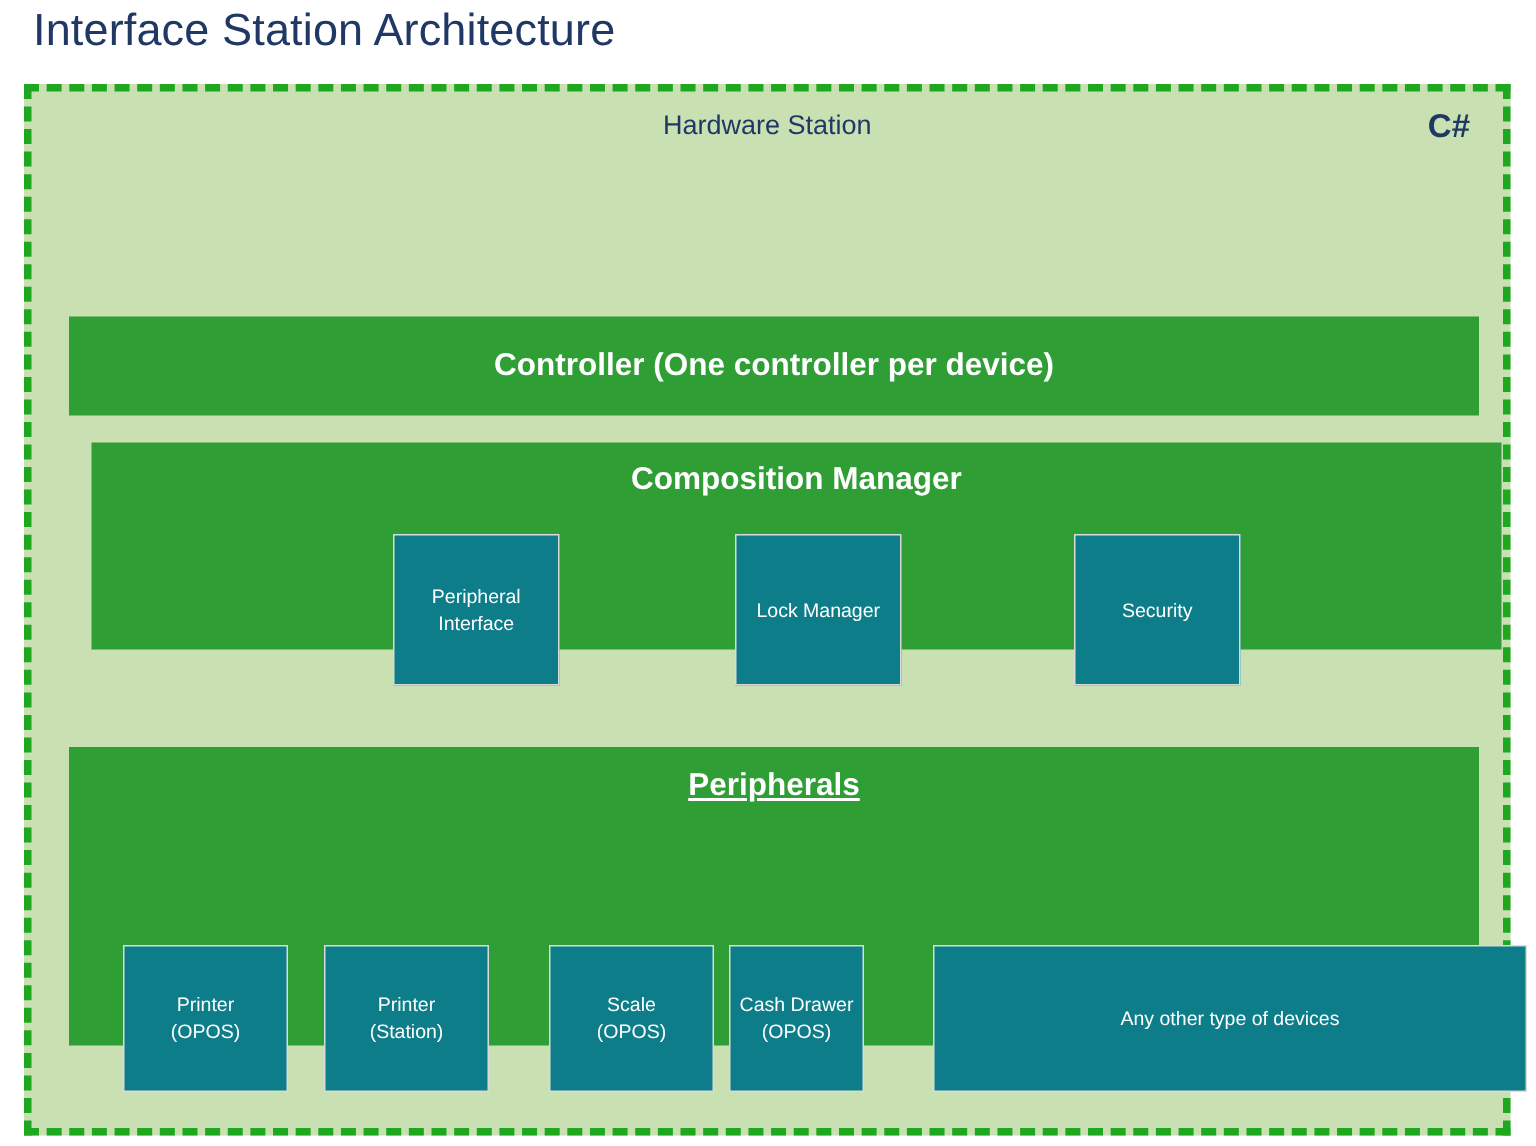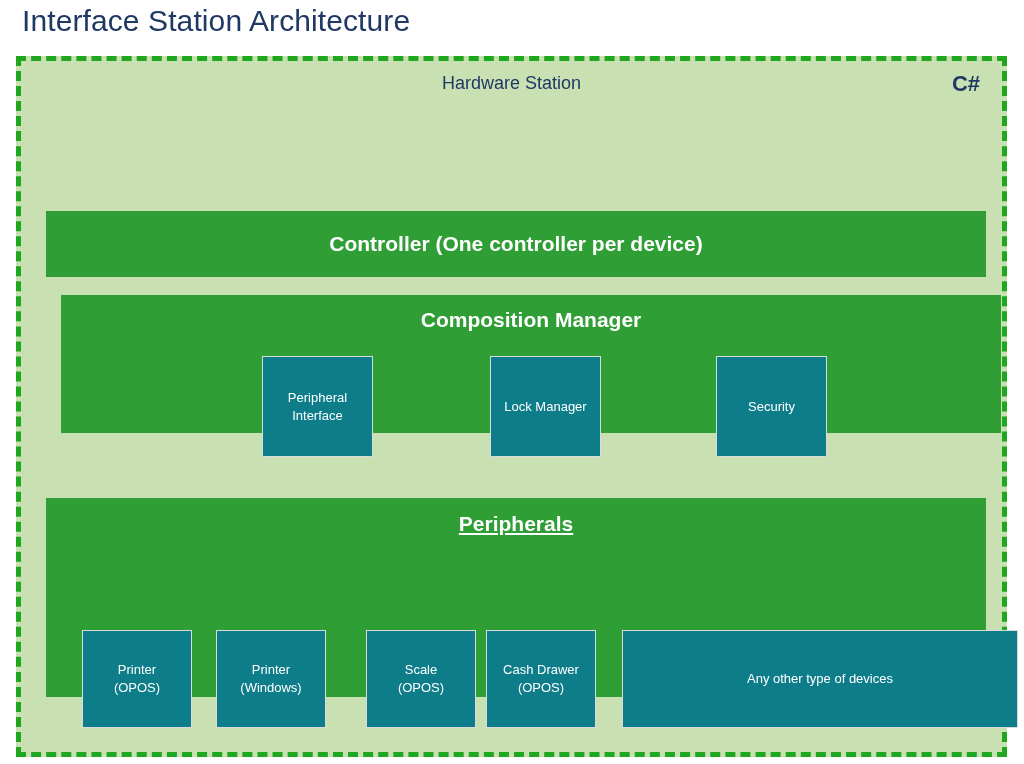--- a/index.html
+++ b/index.html
@@ -156,21 +156,21 @@
 
   
   .ph-row .tealbox {
     top: 132px;
     height: 98px;
     font-size: 13px;
   }
   .ph-printer-opos    { left: 36px;  width: 110px; }
   .ph-printer-windows { left: 170px; width: 110px; }
   .ph-scale-opos      { left: 306px; width: 110px; margin-left: 14px; }
-  .ph-cash-drawer     { left: 440px; width: 110px; }
+  .ph-cash-drawer     { left: 440px; width: 90px; }
   .ph-any-other       { left: 576px; width: 396px; }
 </style>
 </head>
 <body>
 
 <div class="page-title">Interface Station Architecture</div>
 
 <div class="outer-box">
 
   <div class="outer-header">Hardware Station</div>
@@ -211,21 +211,21 @@
     <div class="tealbox ph-printer-opos">
       <div>
         <span>Printer</span>
         <span>(OPOS)</span>
       </div>
     </div>
 
     <div class="tealbox ph-printer-windows">
       <div>
         <span>Printer</span>
-        <span>(Windows)</span>
+        <span>(Station)</span>
       </div>
     </div>
 
     <div class="tealbox ph-scale-opos">
       <div>
         <span>Scale</span>
         <span>(OPOS)</span>
       </div>
     </div>
 

